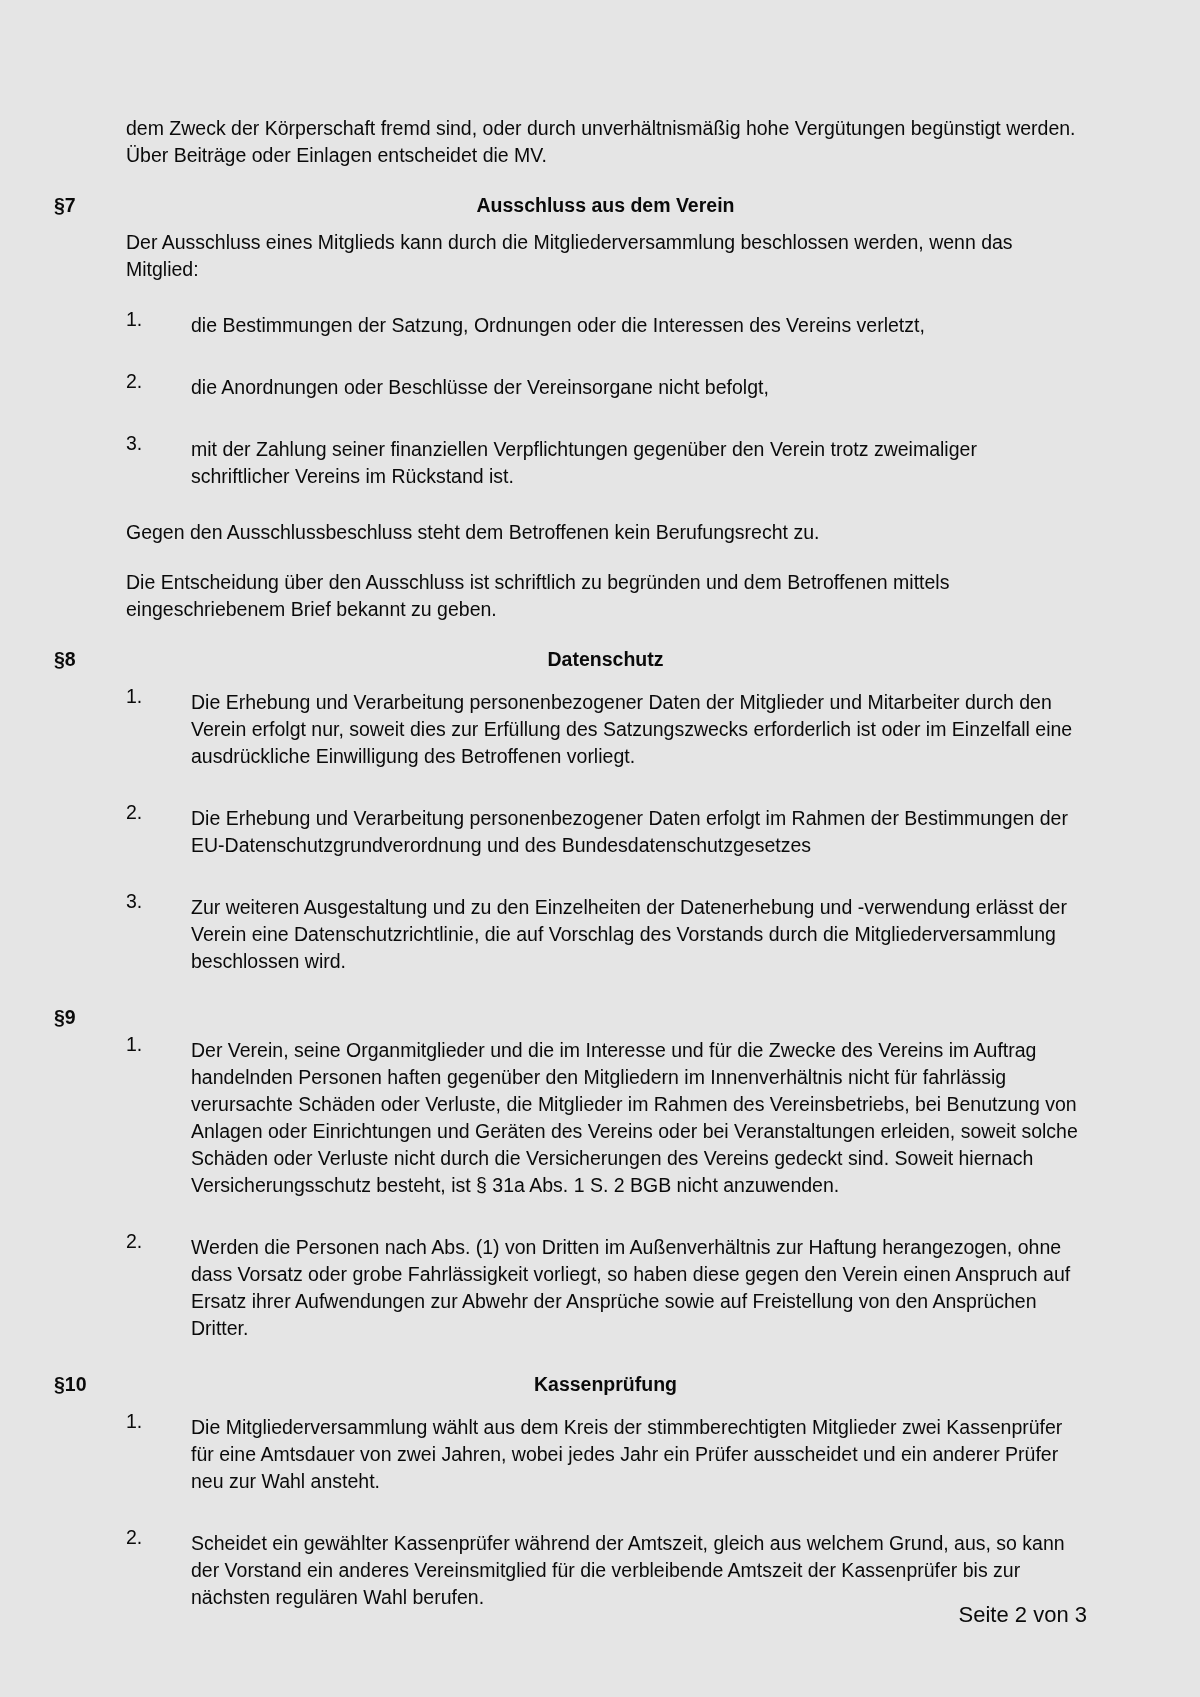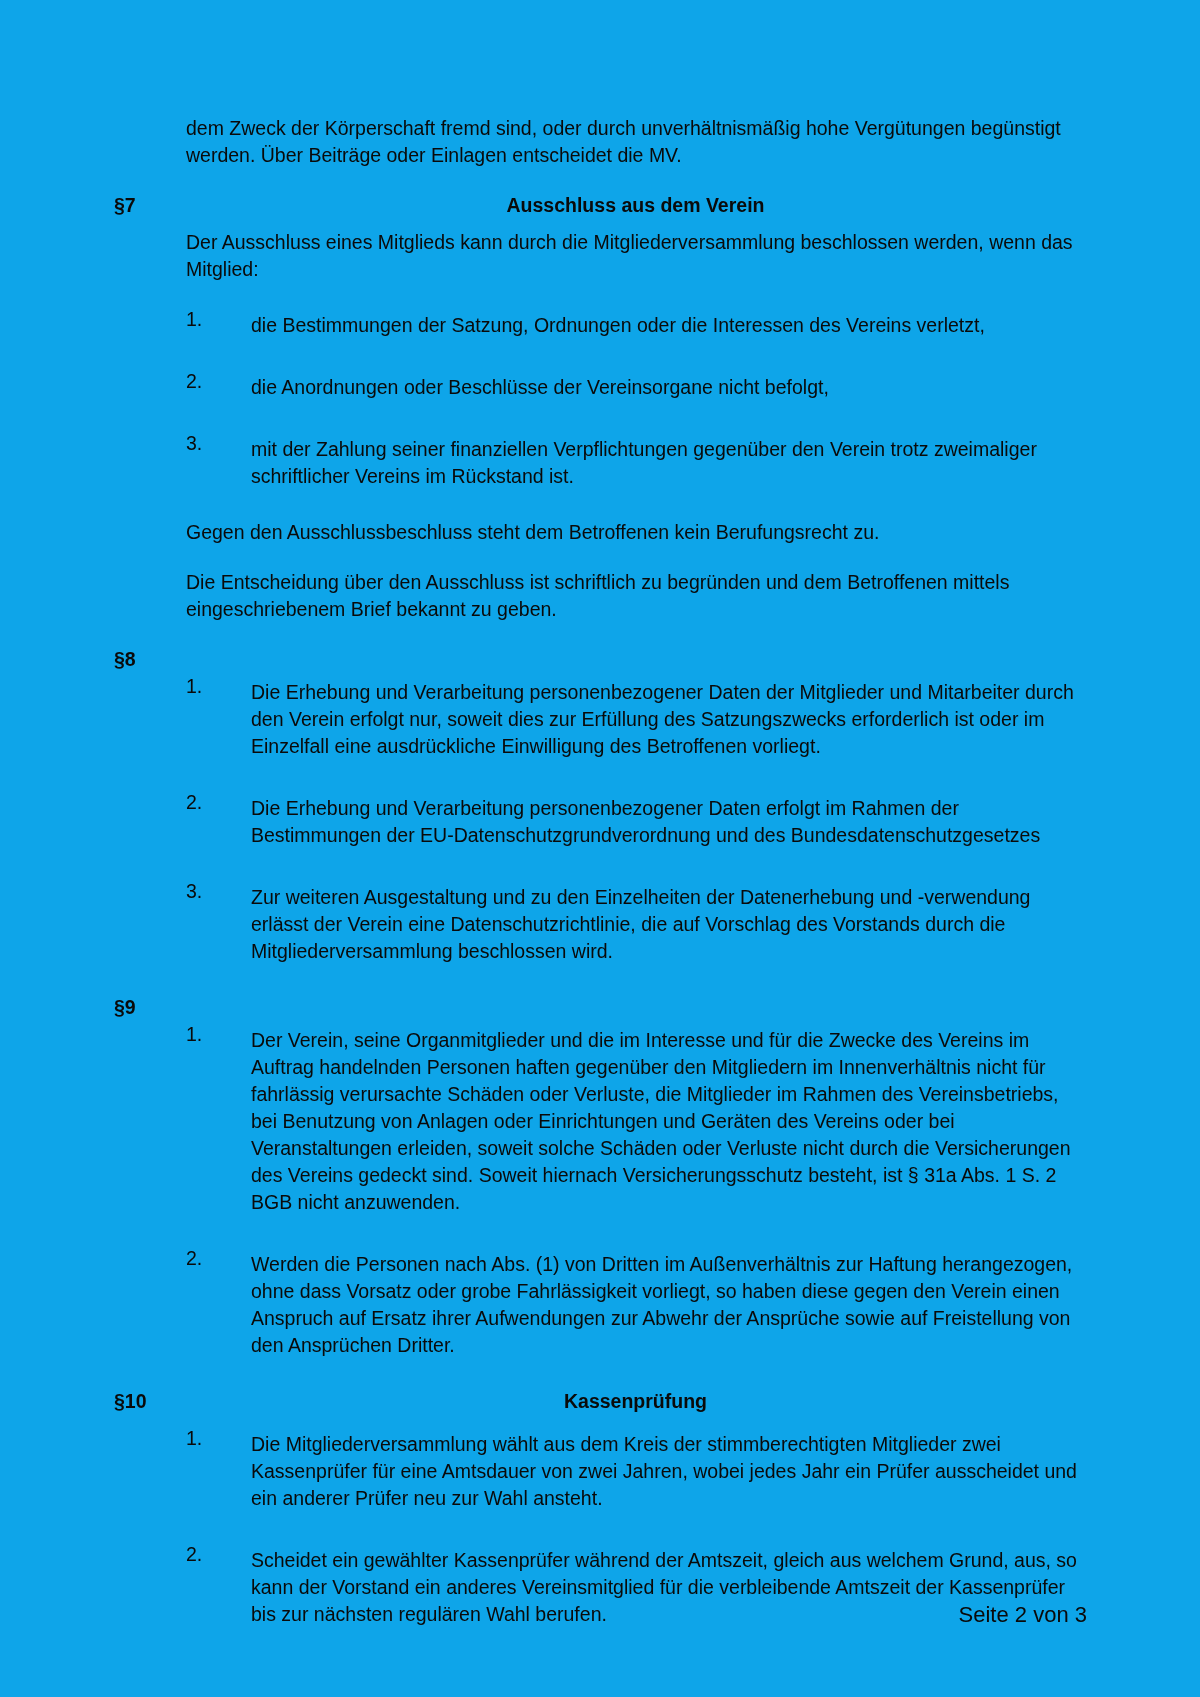--- a/index.html
+++ b/index.html
@@ -6,26 +6,26 @@
   html, body {
     margin: 0;
     padding: 0;
     background: #ffffff;
   }
   .page {
     position: relative;
     width: 1200px;
     height: 1697px;
     box-sizing: border-box;
-    background: #0ea5e9;
+    background: #e5e5e5;
     color: #0a0a0a;
     font-family: "Liberation Sans", "DejaVu Sans", sans-serif;
     font-size: 19.5px;
     line-height: 27px;
-    padding: 115px 115px 0 114px;
+    padding: 115px 115px 0 54px;
     overflow: hidden;
   }
   .row {
     display: grid;
     grid-template-columns: 72px 1fr;
     align-items: start;
   }
   .gutter { min-height: 1px; }
   .sec-num {
     font-weight: 700;
@@ -93,20 +93,21 @@
 
         <p class="para">Gegen den Ausschlussbeschluss steht dem Betroffenen kein Berufungsrecht zu.</p>
         <p class="para">Die Entscheidung über den Ausschluss ist schriftlich zu begründen und dem Betroffenen mittels eingeschriebenem Brief bekannt zu geben.</p>
       </div>
     </div>
   </section>
 
   <section>
     <div class="row">
       <div class="gutter sec-num">§8</div>
+      <h2 class="sec-title">Datenschutz</h2>
     </div>
     <div class="row">
       <div class="gutter"></div>
       <div class="sec-body">
         <div class="item">
           <span class="item-num">1.</span>
           <p class="para">Die Erhebung und Verarbeitung personenbezogener Daten der Mitglieder und Mitarbeiter durch den Verein erfolgt nur, soweit dies zur Erfüllung des Satzungszwecks erforderlich ist oder im Einzelfall eine ausdrückliche Einwilligung des Betroffenen vorliegt.</p>
         </div>
         <div class="item">
           <span class="item-num">2.</span>

